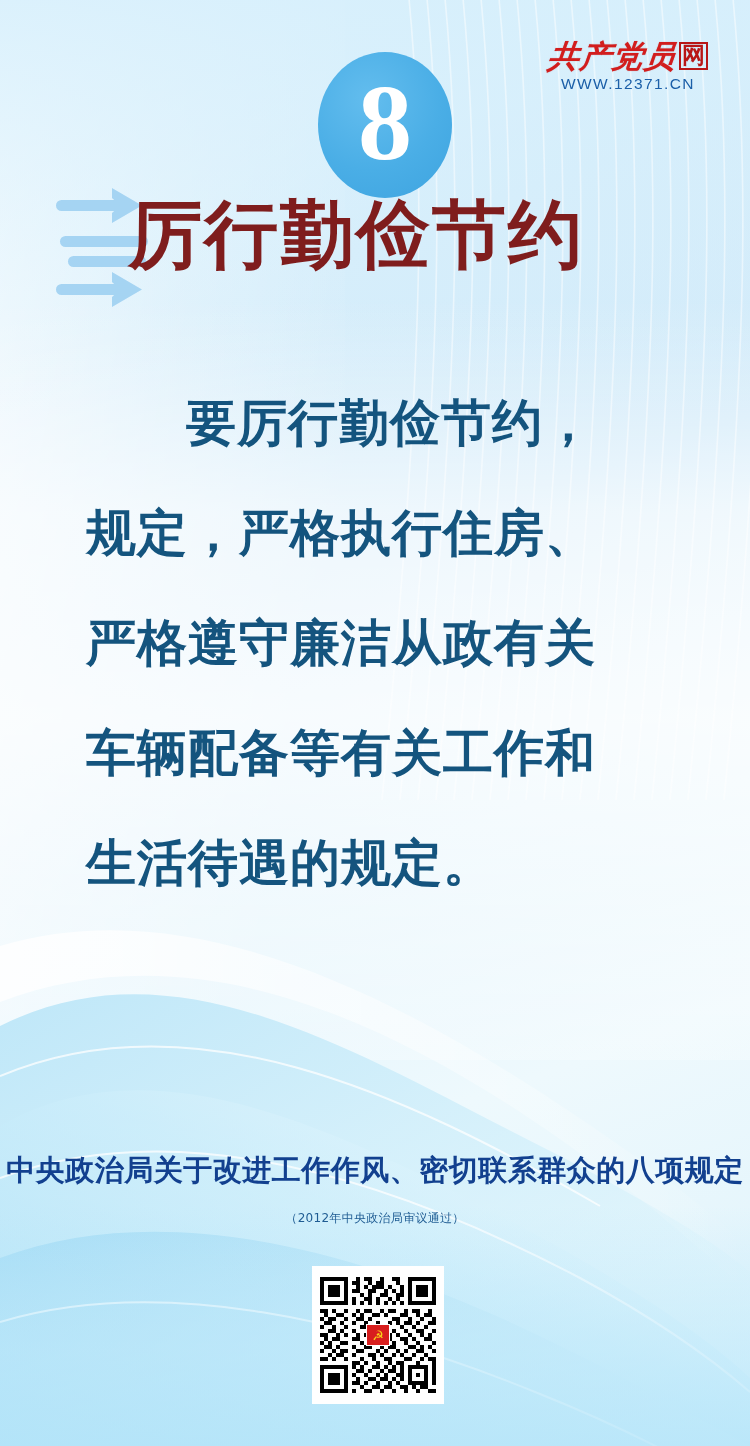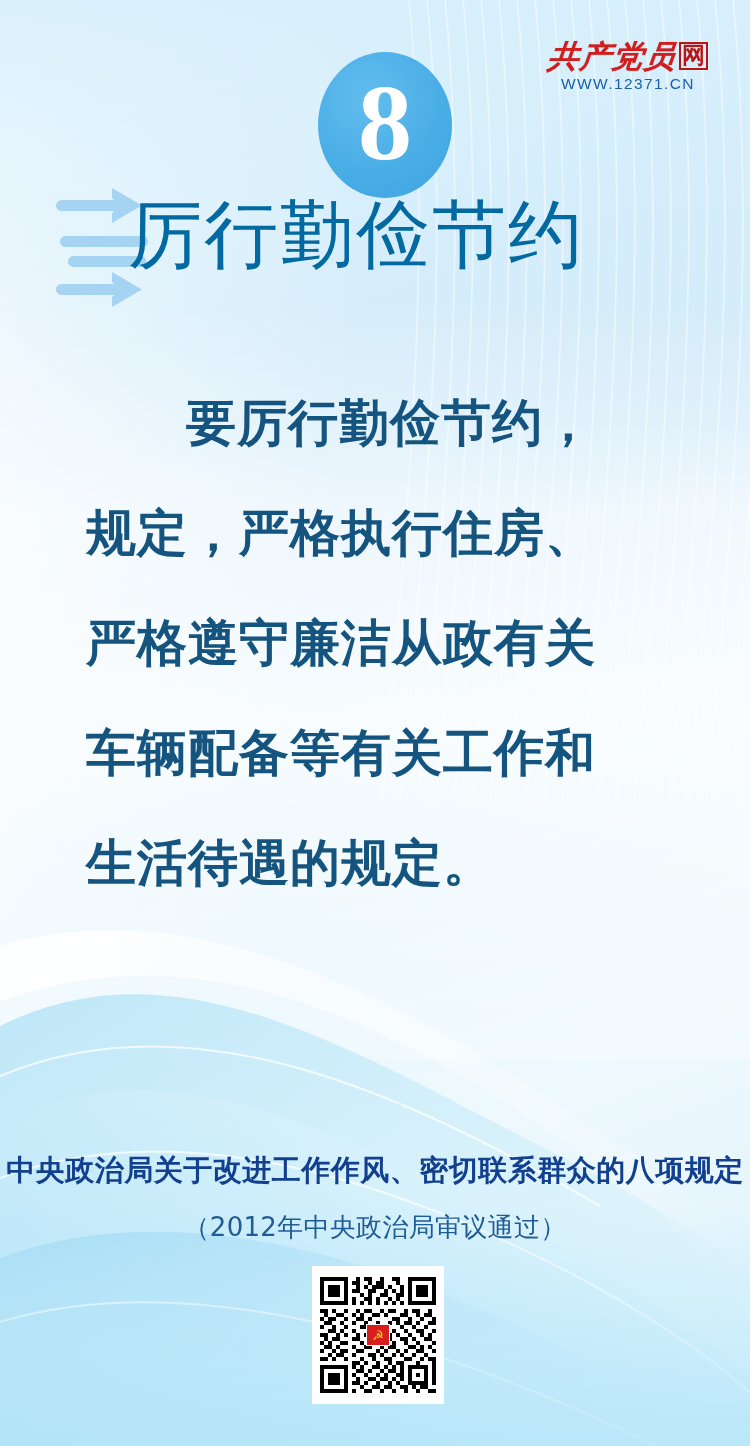--- a/index.html
+++ b/index.html
@@ -134,22 +134,22 @@
     height: 128px;
   }
 
   .headline {
     position: absolute;
     left: 128px;
     top: 196px;
     width: 560px;
     font-family: "DejaVu Sans", "Liberation Sans", sans-serif;
     font-size: 74px;
-    font-weight: normal;
-    color: #0369a1;
+    font-weight: bold;
+    color: #7f1d1d;
     letter-spacing: 2px;
     line-height: 1.05;
     white-space: nowrap;
   }
 
   
   .body-block {
     position: absolute;
     left: 86px;
     top: 398px;
@@ -180,21 +180,21 @@
     color: #12408f;
     letter-spacing: 0.5px;
     white-space: nowrap;
   }
   .footer-sub {
     position: absolute;
     left: 0; right: 0;
     top: 1210px;
     text-align: center;
     font-family: "DejaVu Sans", "Liberation Sans", sans-serif;
-    font-size: 26px;
+    font-size: 12px;
     color: #1f5c93;
     letter-spacing: 0.3px;
     white-space: nowrap;
   }
 
   .qr {
     position: absolute;
     left: 312px;
     top: 1266px;
     width: 132px;

